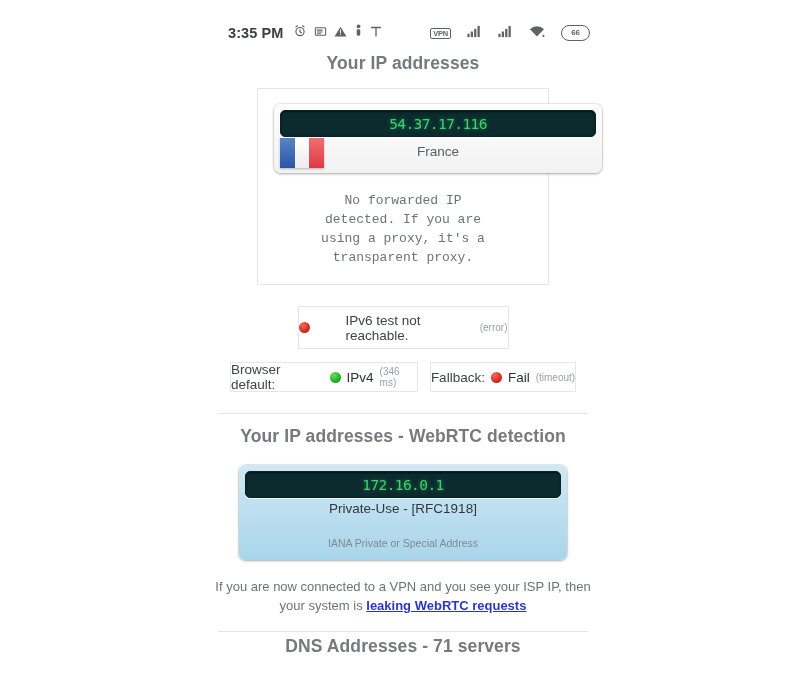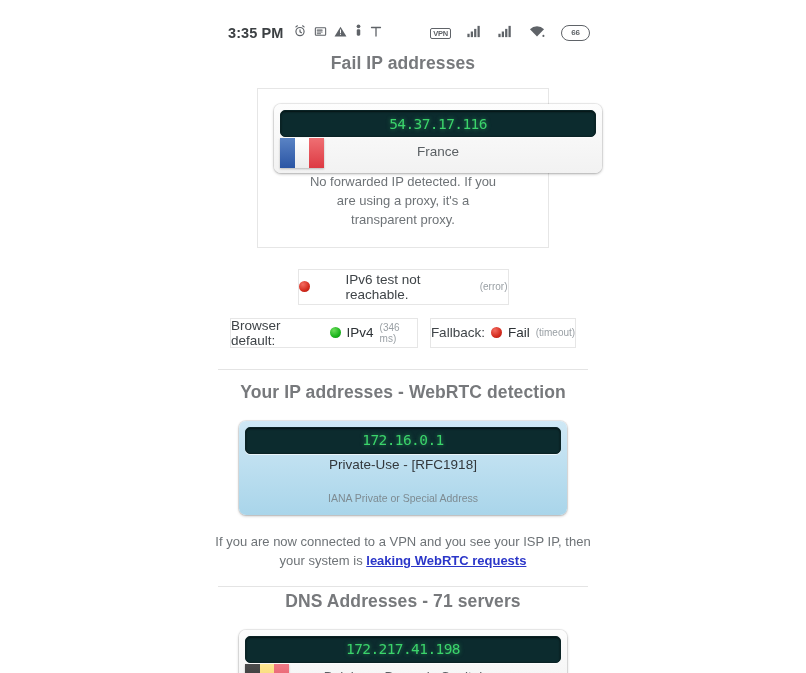--- a/index.html
+++ b/index.html
@@ -292,43 +292,43 @@
           <circle cx="18" cy="13.5" r="1.3" fill="#5f6368"></circle>
         </svg>
       </span>
 
       <span class="batt">
         <span>66</span>
       </span>
     </div>
   </div>
 
-  <div class="section-title" style="margin-top:9px;">Fail IP addresses</div>
+  <div class="section-title" style="margin-top:9px;">Your IP addresses</div>
 
   <div class="panel" style="margin-top:14px; padding:15px 16px 17px 16px;">
 
     <div class="ipcard">
       <div class="ip-display">
         <span class="ip-text">54.37.17.116</span>
       </div>
       <div class="ip-body">
         <span class="flag">
           <i style="background:linear-gradient(180deg,#5a83c4,#2a55a4)"></i>
           <i style="background:linear-gradient(180deg,#ffffff,#ececec)"></i>
           <i style="background:linear-gradient(180deg,#ef6f73,#dd3a43)"></i>
         </span>
         <span class="loc-name">France</span>
       </div>
     </div>
 
-    <div class="note" style="">No forwarded IP detected. If you are using a proxy, it's a transparent proxy.</div>
+    <div class="note" style="margin-top:19px;font-family:Liberation Mono, monospace;">No forwarded IP detected. If you are using a proxy, it's a transparent proxy.</div>
   </div>
 
   <div style="display:flex; justify-content:center; margin-top:21px;">
-    <div class="pill" style="width:211px; height:36px;gap:36px;">
+    <div class="pill" style="width:211px; height:43px;gap:36px;">
       <span class="dot red"></span>
       <span class="pill-label">IPv6 test not reachable.</span>
       <span class="pill-sub">(error)</span>
     </div>
   </div>
 
   <div class="row2" style="margin-top:13px;">
     <div class="pill" style="width:188px; height:30px;">
       <span class="pill-label">Browser default:</span>
       <span class="dot green"></span>

